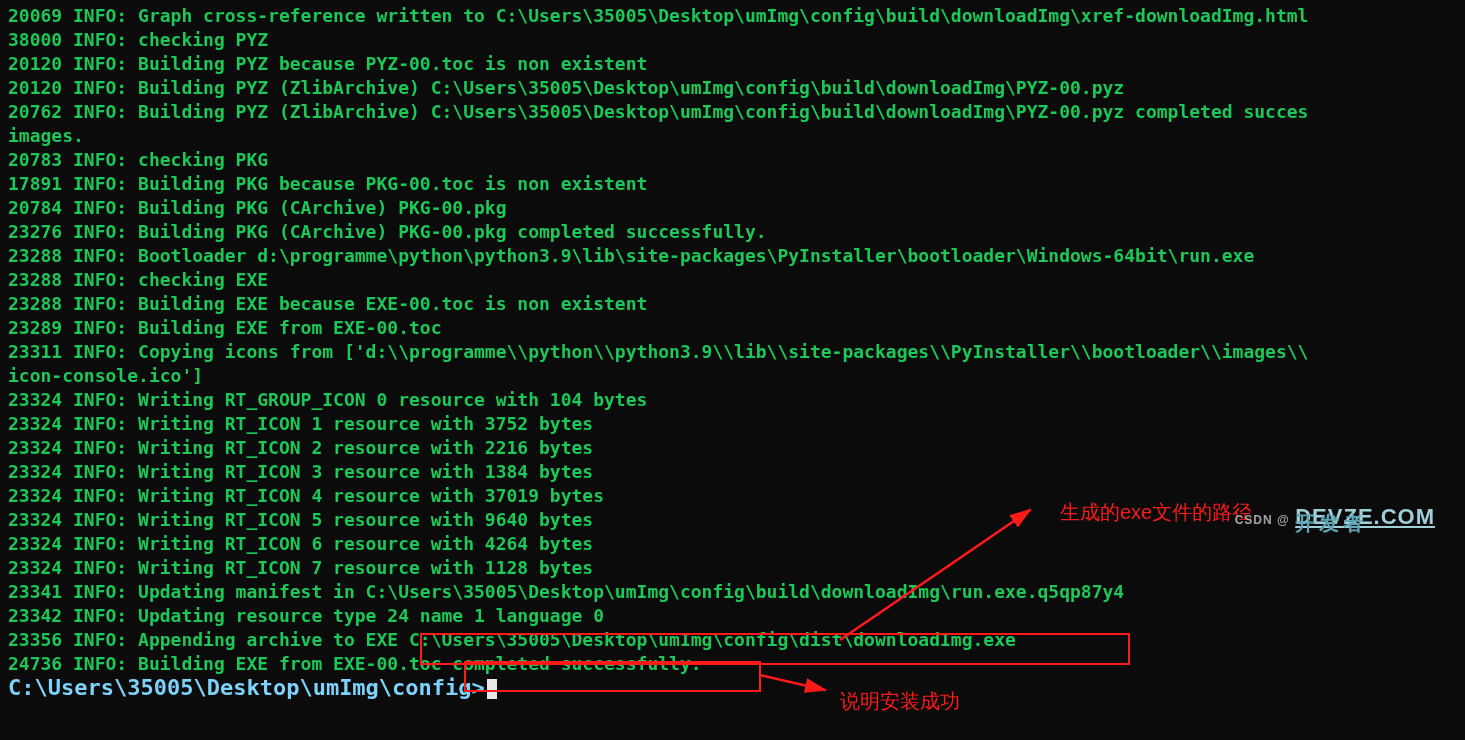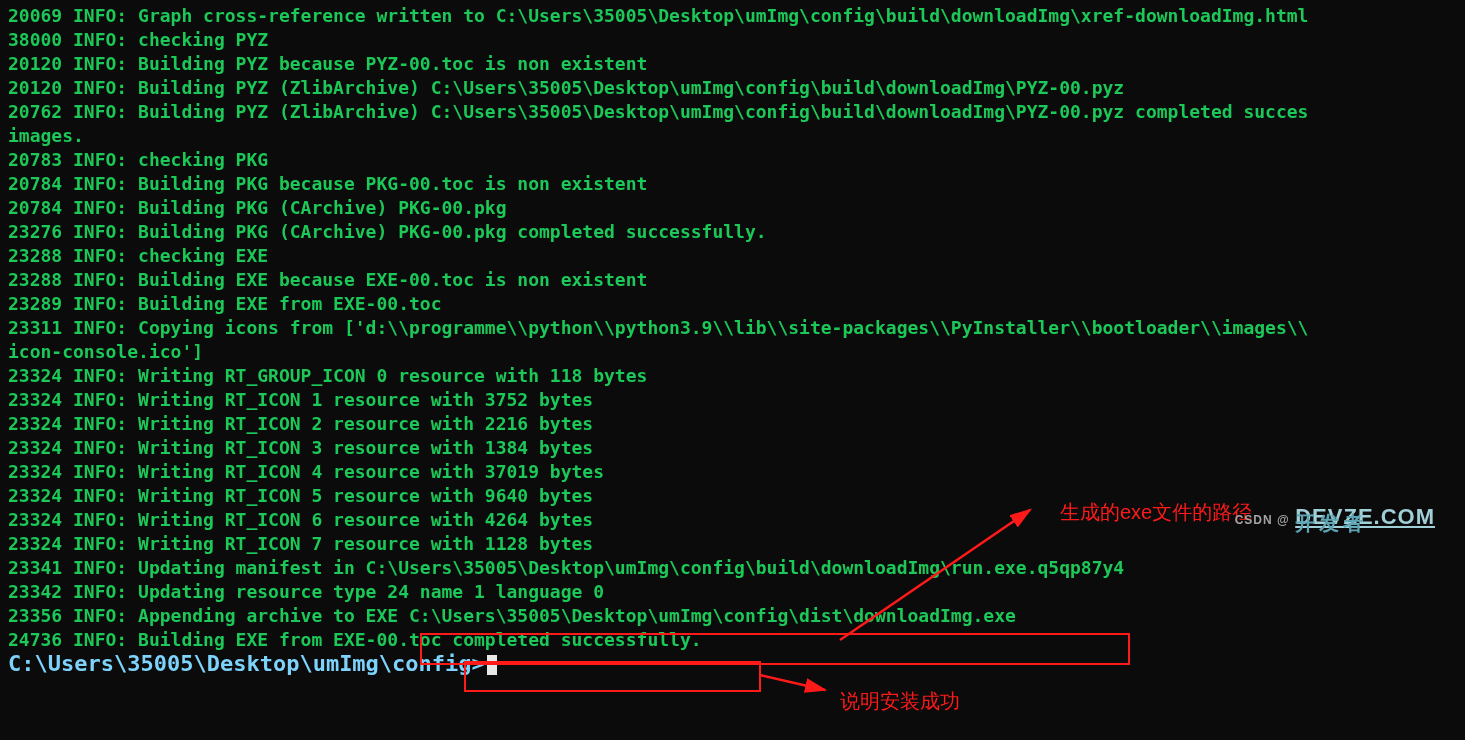--- a/index.html
+++ b/index.html
@@ -20,29 +20,30 @@
 
 <div class="terminal">
   <div id="lines-container">
       <div class="line">20069 INFO: Graph cross-reference written to C:\Users\35005\Desktop\umImg\config\build\downloadImg\xref-downloadImg.html</div>
       <div class="line">38000 INFO: checking PYZ</div>
       <div class="line">20120 INFO: Building PYZ because PYZ-00.toc is non existent</div>
       <div class="line">20120 INFO: Building PYZ (ZlibArchive) C:\Users\35005\Desktop\umImg\config\build\downloadImg\PYZ-00.pyz</div>
       <div class="line">20762 INFO: Building PYZ (ZlibArchive) C:\Users\35005\Desktop\umImg\config\build\downloadImg\PYZ-00.pyz completed succes</div>
       <div class="line">images.</div>
       <div class="line">20783 INFO: checking PKG</div>
-      <div class="line">20784 INFO: Building PKG because PKG-00.toc is non existent</div>
+      <div class="line">17891 INFO: Building PKG because PKG-00.toc is non existent</div>
       <div class="line">20784 INFO: Building PKG (CArchive) PKG-00.pkg</div>
       <div class="line">23276 INFO: Building PKG (CArchive) PKG-00.pkg completed successfully.</div>
+      <div class="line">23288 INFO: Bootloader d:\programme\python\python3.9\lib\site-packages\PyInstaller\bootloader\Windows-64bit\run.exe</div>
       <div class="line">23288 INFO: checking EXE</div>
       <div class="line">23288 INFO: Building EXE because EXE-00.toc is non existent</div>
       <div class="line">23289 INFO: Building EXE from EXE-00.toc</div>
       <div class="line">23311 INFO: Copying icons from ['d:\\programme\\python\\python3.9\\lib\\site-packages\\PyInstaller\\bootloader\\images\\</div>
       <div class="line">icon-console.ico']</div>
-      <div class="line">23324 INFO: Writing RT_GROUP_ICON 0 resource with 118 bytes</div>
+      <div class="line">23324 INFO: Writing RT_GROUP_ICON 0 resource with 104 bytes</div>
       <div class="line">23324 INFO: Writing RT_ICON 1 resource with 3752 bytes</div>
       <div class="line">23324 INFO: Writing RT_ICON 2 resource with 2216 bytes</div>
       <div class="line">23324 INFO: Writing RT_ICON 3 resource with 1384 bytes</div>
       <div class="line">23324 INFO: Writing RT_ICON 4 resource with 37019 bytes</div>
       <div class="line">23324 INFO: Writing RT_ICON 5 resource with 9640 bytes</div>
       <div class="line">23324 INFO: Writing RT_ICON 6 resource with 4264 bytes</div>
       <div class="line">23324 INFO: Writing RT_ICON 7 resource with 1128 bytes</div>
       <div class="line">23341 INFO: Updating manifest in C:\Users\35005\Desktop\umImg\config\build\downloadImg\run.exe.q5qp87y4</div>
       <div class="line">23342 INFO: Updating resource type 24 name 1 language 0</div>
       <div class="line">23356 INFO: Appending archive to EXE C:\Users\35005\Desktop\umImg\config\dist\downloadImg.exe</div>

